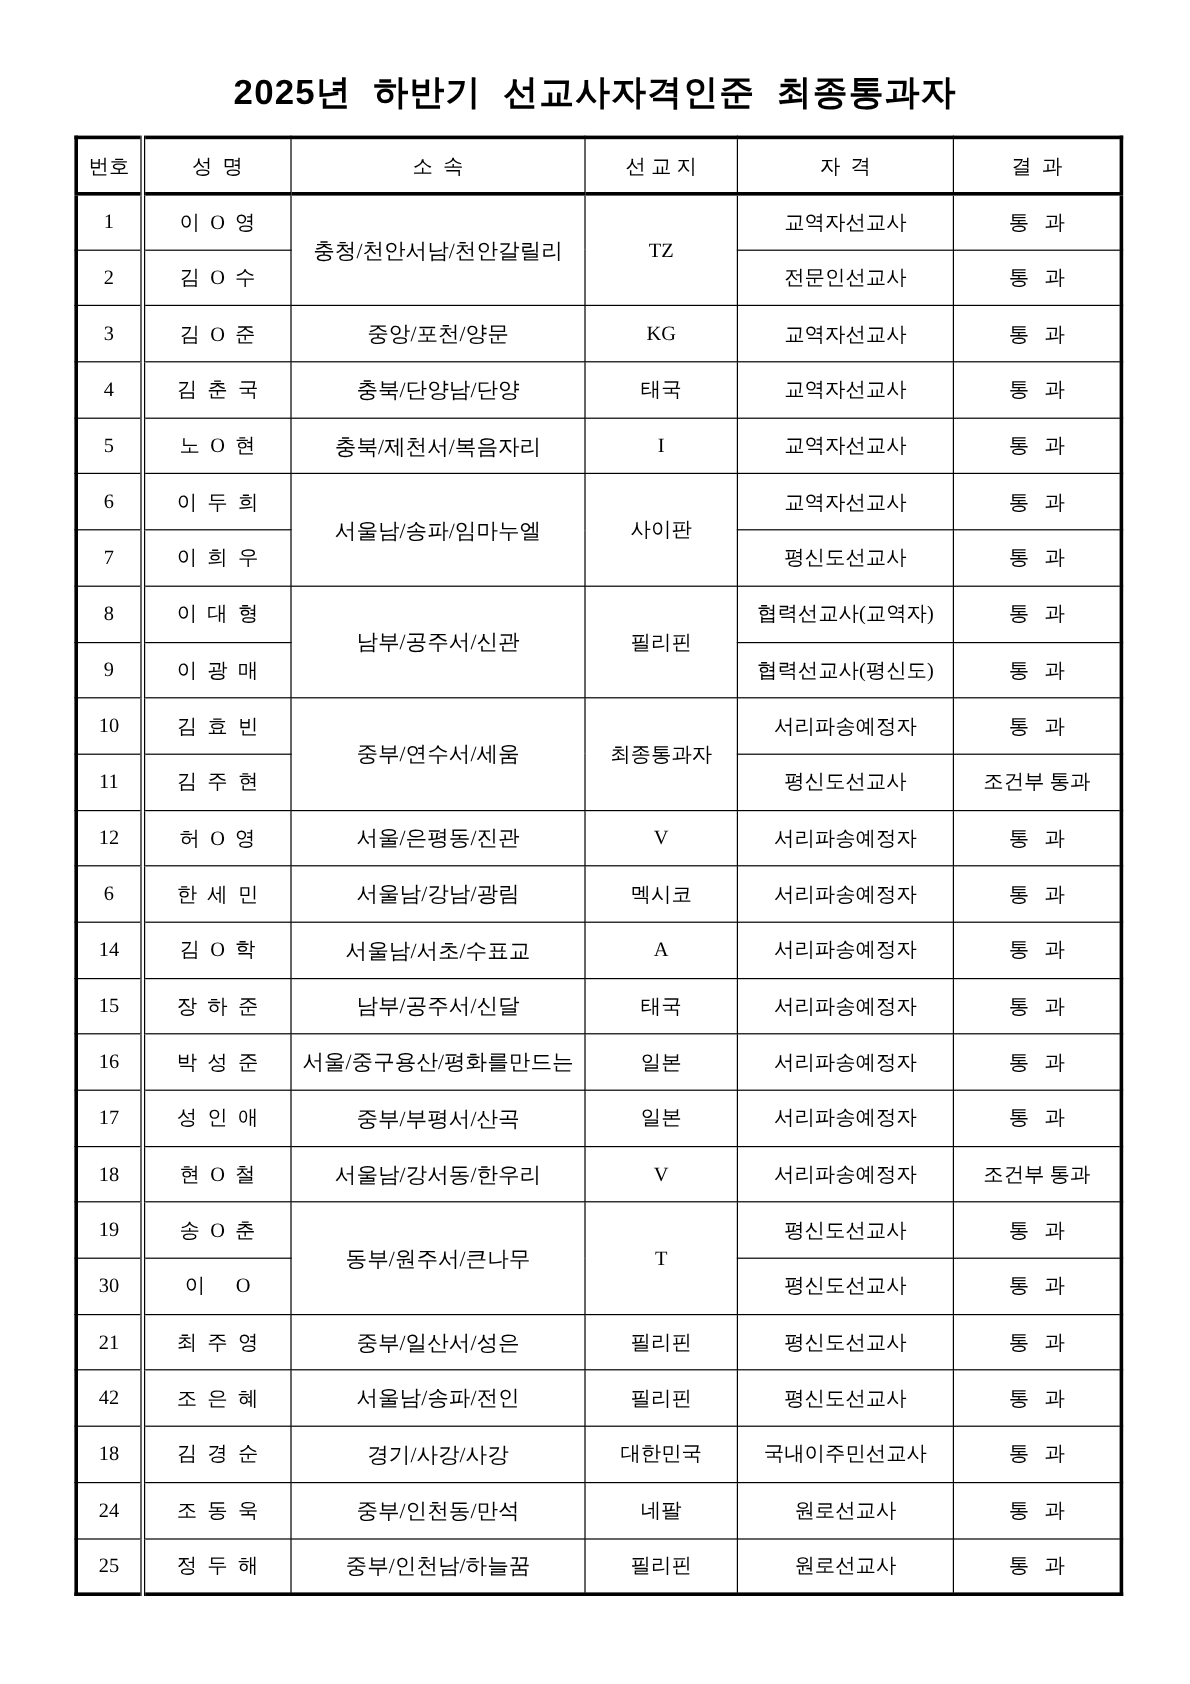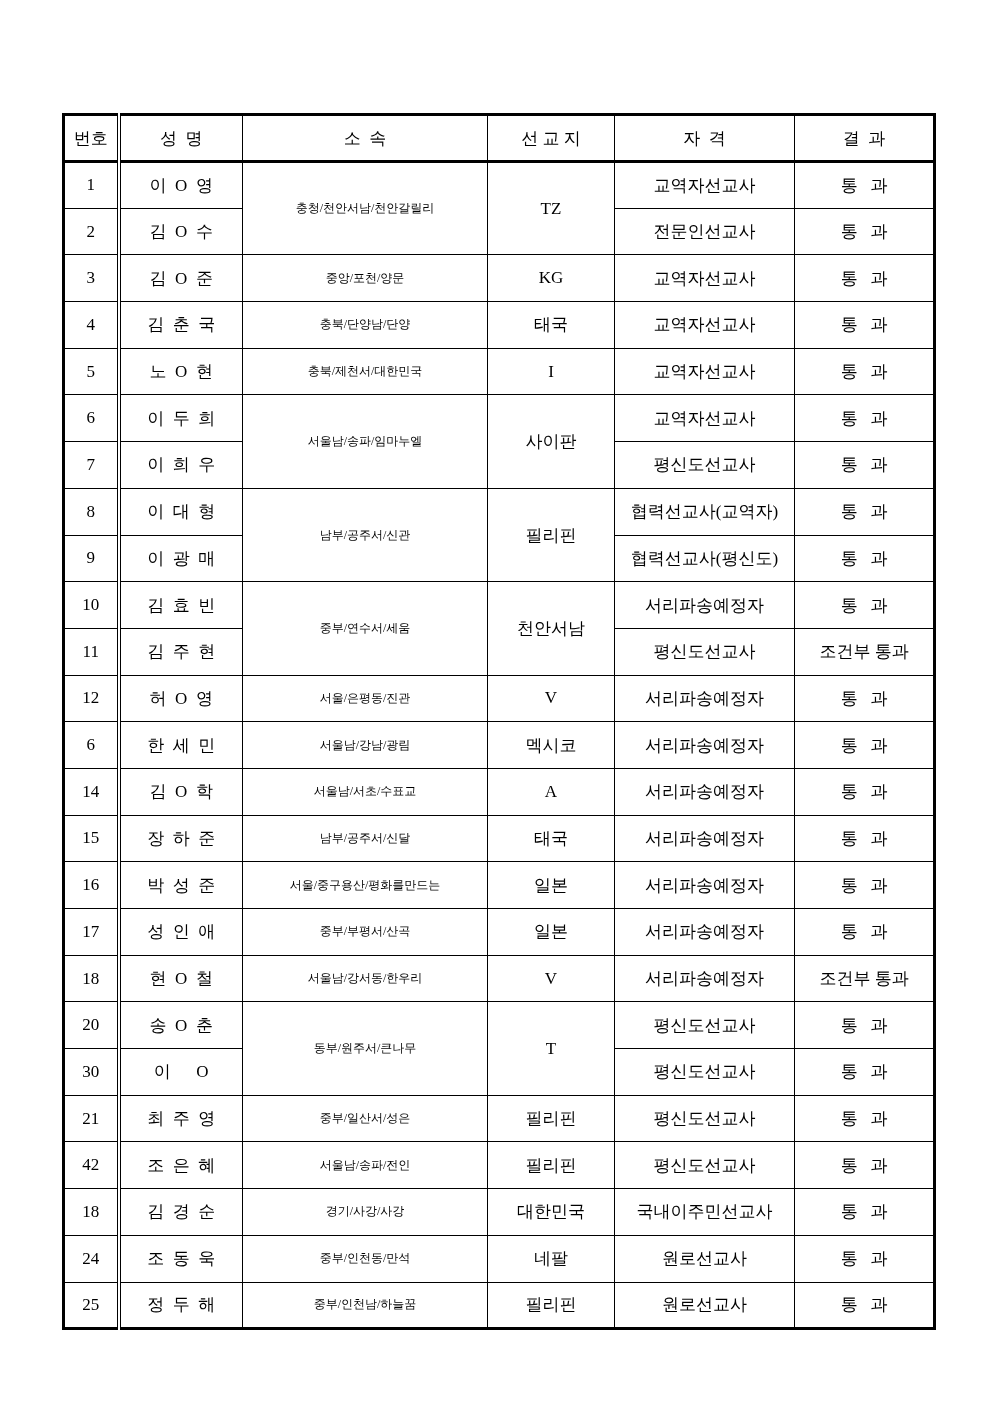--- a/index.html
+++ b/index.html
@@ -49,27 +49,28 @@
     font-size: 17px;
     font-weight: normal;
     white-space: pre;
     overflow: hidden;
     padding: 0 2px;
   }
   table.results thead tr { height: 47px; }
   table.results tbody tr { height: 46.7px; }
   table.results thead th { border-bottom: 3px solid #000000; }
   table.results .col-no { border-right: 4px double #000000; }
-  table.results td.cell-aff { font-size: 12px; }
+  table.results td.cell-aff { font-size: 18px; }
 </style>
 </head>
 <body>
 
 <div class="page">
 
+  <div class="doc-title">2025년 하반기 선교사자격인준 최종통과자</div>
 
   <table class="results">
     <colgroup>
       <col class="c-no">
         <col class="c-name">
         <col class="c-aff">
       <col class="c-field">
         <col class="c-qual">
         <col class="c-res">
     </colgroup>
@@ -110,21 +111,21 @@
           <td class="col-no">4</td>
           <td>김  춘  국</td>
           <td class="cell-aff">충북/단양남/단양</td>
           <td>태국</td>
           <td>교역자선교사</td>
           <td>통   과</td>
         </tr>
         <tr>
           <td class="col-no">5</td>
           <td>노  O  현</td>
-          <td class="cell-aff">충북/제천서/대한민국</td>
+          <td class="cell-aff">충북/제천서/복음자리</td>
           <td>I</td>
           <td>교역자선교사</td>
           <td>통   과</td>
         </tr>
         <tr>
           <td class="col-no">6</td>
           <td>이  두  희</td>
           <td class="cell-aff" rowspan="2">서울남/송파/임마누엘</td>
           <td rowspan="2">사이판</td>
           <td>교역자선교사</td>
@@ -147,21 +148,21 @@
         <tr>
           <td class="col-no">9</td>
           <td>이  광  매</td>
           <td>협력선교사(평신도)</td>
           <td>통   과</td>
         </tr>
         <tr>
           <td class="col-no">10</td>
           <td>김  효  빈</td>
           <td class="cell-aff" rowspan="2">중부/연수서/세움</td>
-          <td rowspan="2">천안서남</td>
+          <td rowspan="2">최종통과자</td>
           <td>서리파송예정자</td>
           <td>통   과</td>
         </tr>
         <tr>
           <td class="col-no">11</td>
           <td>김  주  현</td>
           <td>평신도선교사</td>
           <td>조건부 통과</td>
         </tr>
         <tr>
@@ -214,21 +215,21 @@
         </tr>
         <tr>
           <td class="col-no">18</td>
           <td>현  O  철</td>
           <td class="cell-aff">서울남/강서동/한우리</td>
           <td>V</td>
           <td>서리파송예정자</td>
           <td>조건부 통과</td>
         </tr>
         <tr>
-          <td class="col-no">20</td>
+          <td class="col-no">19</td>
           <td>송  O  춘</td>
           <td class="cell-aff" rowspan="2">동부/원주서/큰나무</td>
           <td rowspan="2">T</td>
           <td>평신도선교사</td>
           <td>통   과</td>
         </tr>
         <tr>
           <td class="col-no">30</td>
           <td>이      O</td>
           <td>평신도선교사</td>

